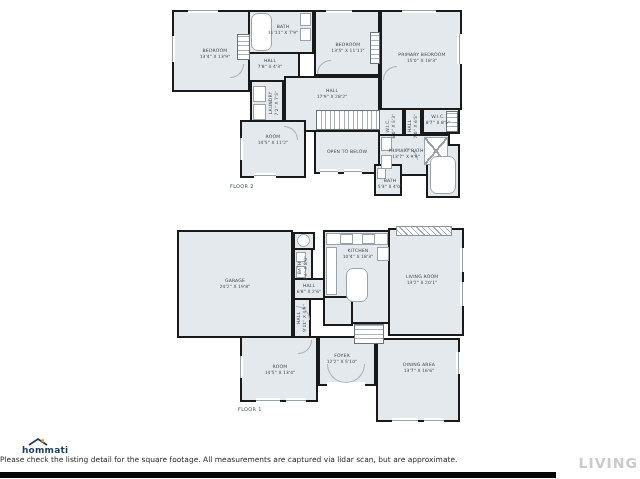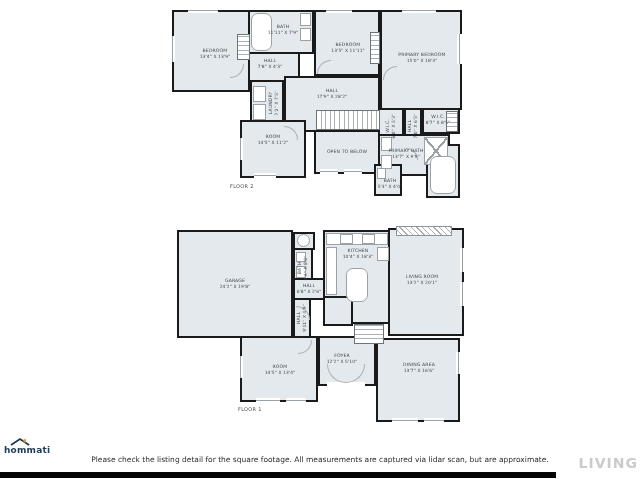--- a/index.html
+++ b/index.html
@@ -25,23 +25,23 @@
                    linear-gradient(to bottom right,transparent 47%,#98a2a8 47%,#98a2a8 53%,transparent 53%),#fff;}
   .arc{position:absolute;box-sizing:border-box;border:1px solid #aab3b8;background:transparent;z-index:20;}
   .arc-tl{border-radius:100% 0 0 0;border-right:none;border-bottom:none;}
   .arc-tr{border-radius:0 100% 0 0;border-left:none;border-bottom:none;}
   .arc-bl{border-radius:0 0 0 100%;border-right:none;border-top:none;}
   .arc-br{border-radius:0 0 100% 0;border-left:none;border-top:none;}
   .winh{position:absolute;z-index:15;background:linear-gradient(#fff 0 36%,#98a2a8 36% 60%,#fff 60% 100%);}
   .winv{position:absolute;z-index:15;background:linear-gradient(90deg,#fff 0 36%,#98a2a8 36% 60%,#fff 60% 100%);}
   .gap{position:absolute;background:#fff;z-index:15;}
   .cap{position:absolute;font-size:5px;color:#4a5257;letter-spacing:.3px;z-index:30;}
-  .disc{position:absolute;left:0;right:0;top:455px;text-align:center;font-size:7.5px;color:#2b2b2b;}
+  .disc{position:absolute;left:0;right:0;top:455px;text-align:left;font-size:7.5px;color:#2b2b2b;}
   .wm{position:absolute;right:2px;top:455px;font-size:14px;font-weight:700;color:#cbcbcb;letter-spacing:1px;}
-  .logo{position:absolute;left:4px;top:437px;width:52px;height:20px;}
+  .logo{position:absolute;left:22px;top:437px;width:52px;height:20px;}
   .logo-text{position:absolute;left:0;top:8px;font-size:9px;font-weight:700;color:#1c3b5a;letter-spacing:.2px;}
   .bottombar{position:absolute;left:0;top:472px;width:556px;height:6px;background:#050505;}
 </style>
 </head>
 <body>
 
 <div class="canvas">
 
   <div class="floor" style="left:170px;top:8px;width:300px;height:196px;">
 

